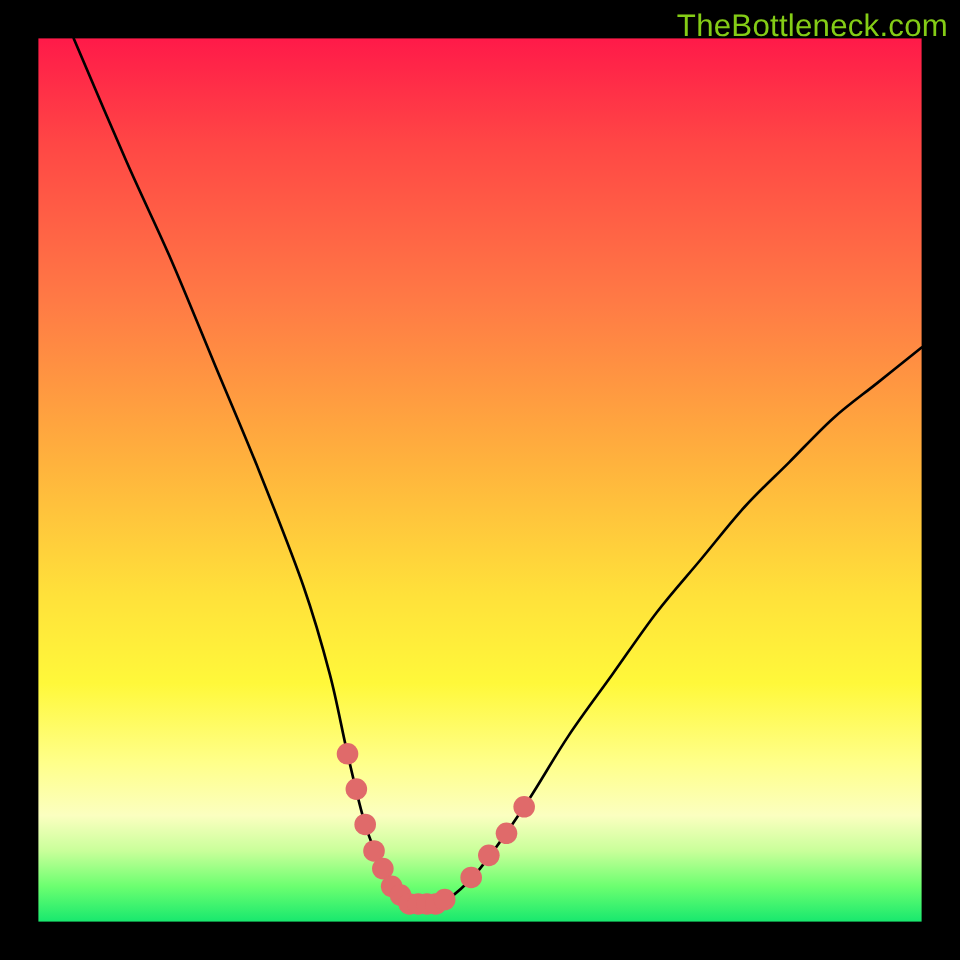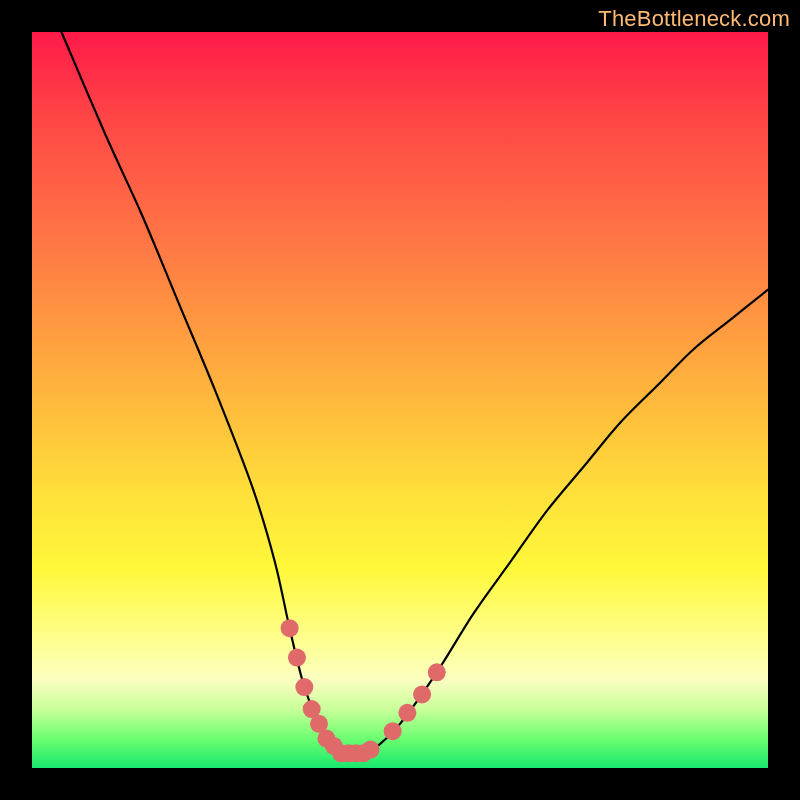--- a/index.html
+++ b/index.html
@@ -37,22 +37,22 @@
       #fbffc0 88%,
       #c9ff9a 92%,
       #6cff70 96%,
       #18e86e 100%
     );
   }
   .watermark {
     position: absolute;
     top: 6px;
     right: 10px;
-    color: #fdba74;
-    font-size: 22px;
+    color: #84cc16;
+    font-size: 26px;
     font-weight: 500;
     letter-spacing: 0.2px;
     user-select: none;
   }
   svg.curve {
     position: absolute;
     left: 0;
     top: 0;
     width: 736px;
     height: 736px;

